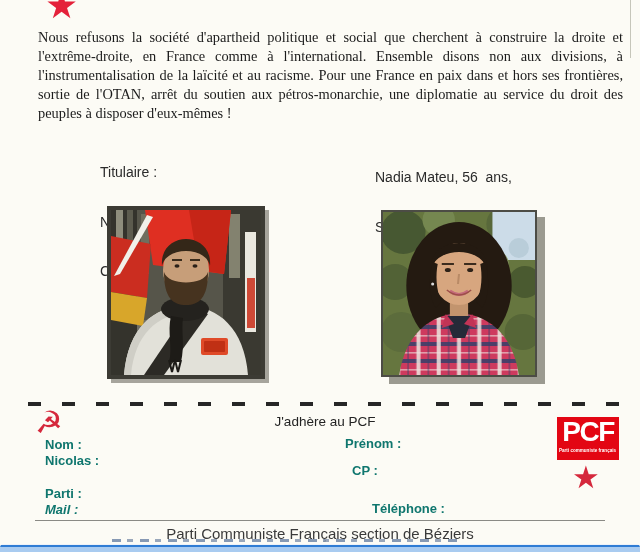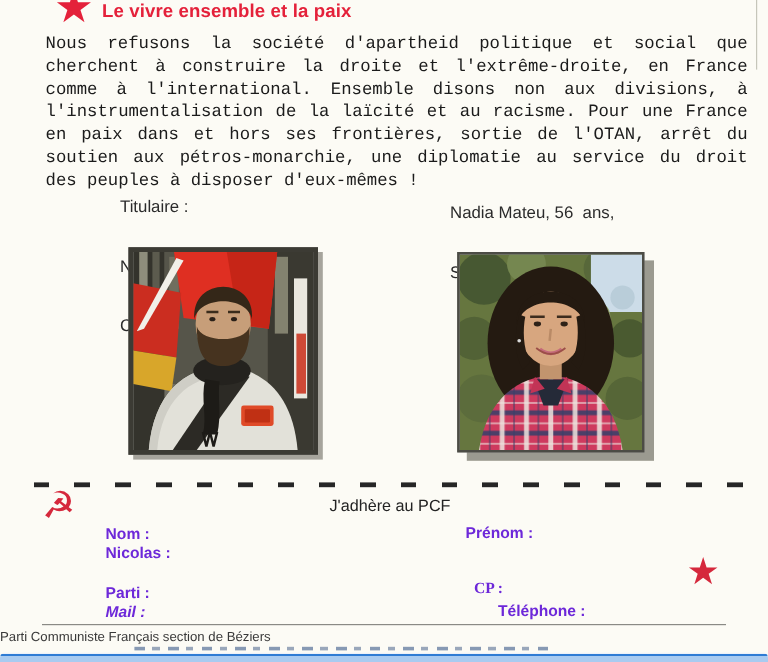--- a/index.html
+++ b/index.html
@@ -20,21 +20,21 @@
   }
   .page-title{
     left:85px;top:1px;
     font-size:15.5px;font-weight:bold;
     color:#e4213a;
     letter-spacing:0.1px;
   }
   
   .intro{
     left:38px;top:28px;width:585px;
-    font-family:Liberation Mono, monospace;
+    font-family:Liberation Serif, serif;
     font-size:14.4px;line-height:19px;
     text-align:justify;
     color:#1b1b1b;
   }
   
   .cand{
     font-size:14px;line-height:16.5px;
     color:#2b2b2b;white-space:pre;
   }
   .cand-left{left:100px;top:131px;}
@@ -63,27 +63,27 @@
     font-family:"DejaVu Sans",sans-serif;
     font-size:31px;line-height:34px;
     color:#d5283c;
   }
   .form-heading{
     left:40px;top:414px;width:570px;
     text-align:center;
     font-size:13.5px;font-weight:normal;color:#232323;
   }
   .field{
-    font-size:13px;font-weight:bold;color:#6d28d9;margin-left:43px;
+    font-size:13px;font-weight:bold;color:#0f766e;
   }
   .f-nom{left:45px;top:437px;}
   .f-prenom{left:345px;top:436px;}
   .f-adresse{left:45px;top:453px;}
   .f-ville{left:45px;top:486px;}
-  .f-cp{left:352px;top:482px;font-family:Liberation Serif, serif;}
+  .f-cp{left:352px;top:463px;}
   .f-mail{left:45px;top:502px;font-style:italic;}
   .f-tel{left:372px;top:501px;}
   
   .pcf-logo{
     left:557px;top:417px;width:62px;height:43px;
     background:#e30613;
     display:flex;flex-direction:column;align-items:center;
   }
   .pcf-logo-text{
     font-weight:bold;font-size:28px;line-height:30px;
@@ -100,22 +100,22 @@
     font-size:31px;line-height:34px;
     color:#d5283c;
   }
   
   .footer-divider{
     left:35px;top:520px;width:570px;height:1px;
     background:#8a8a85;
   }
   .footer-text{
     left:0;top:525px;width:640px;
-    text-align:left;
-    font-size:11px;color:#3a3a3a;
+    text-align:center;
+    font-size:15px;color:#3a3a3a;
   }
   .truncated-line{
     left:112px;top:539px;width:345px;height:3px;
     background:repeating-linear-gradient(90deg,#7288a8 0 9px,transparent 9px 15px,#8898b0 15px 21px,transparent 21px 28px);
     opacity:0.85;
   }
   .bottom-bar{
     left:0;top:544px;width:640px;height:8px;
     background:linear-gradient(#eef2f8 0 1px,#2f7cd4 1px 3px,#a9cbf0 3px);
     border-radius:4px 4px 0 0;
@@ -124,21 +124,20 @@
     left:630px;top:0;width:1px;height:58px;
     background:#c6c6ba;
   }
 </style>
 </head>
 <body>
 
 <div class="page">
 
   <div class="abs header-star">★</div>
-  <div class="abs page-title">Le vivre ensemble et la paix</div>
 
   <div class="abs intro">Nous refusons la société d'apartheid politique et social que cherchent à construire la droite et l'extrême-droite, en France comme à l'international. Ensemble disons non aux divisions, à l'instrumentalisation de la laïcité et au racisme. Pour une France en paix dans et hors ses frontières, sortie de l'OTAN, arrêt du soutien aux pétros-monarchie, une diplomatie au service du droit des peuples à disposer d'eux-mêmes  !</div>
 
   <div class="abs cand cand-left">
     <div>Titulaire :</div>
     <div>Nicolas Cossange,31 ans,</div>
     <div>Conseiller Régional PCF</div>
   </div>
   <div class="abs cand cand-right">
     <div>Nadia Mateu, 56  ans,</div>
@@ -220,20 +219,24 @@
       <path d="M63,78 Q75,88 87,78" stroke="#9c4f48" stroke-width="1.5" fill="none"></path>
       <circle cx="49" cy="72" r="1.5" fill="#dadada"></circle>
     </svg>
   </div>
 
   <div class="abs cut-line"></div>
 
   <div class="abs hs-icon">☭</div>
   <div class="abs form-heading">J'adhère au PCF</div>
 
+  <div class="abs pcf-logo">
+    <div class="pcf-logo-text">PCF</div>
+    <div class="pcf-logo-subtext">Parti communiste français</div>
+  </div>
   <div class="abs red-star">★</div>
 
   <div class="abs field f-nom">Nom :</div>
   <div class="abs field f-prenom">Prénom :</div>
   <div class="abs field f-adresse">Nicolas :</div>
   <div class="abs field f-ville">Parti :</div>
   <div class="abs field f-cp">CP :</div>
   <div class="abs field f-mail">Mail :</div>
   <div class="abs field f-tel">Téléphone :</div>
 

